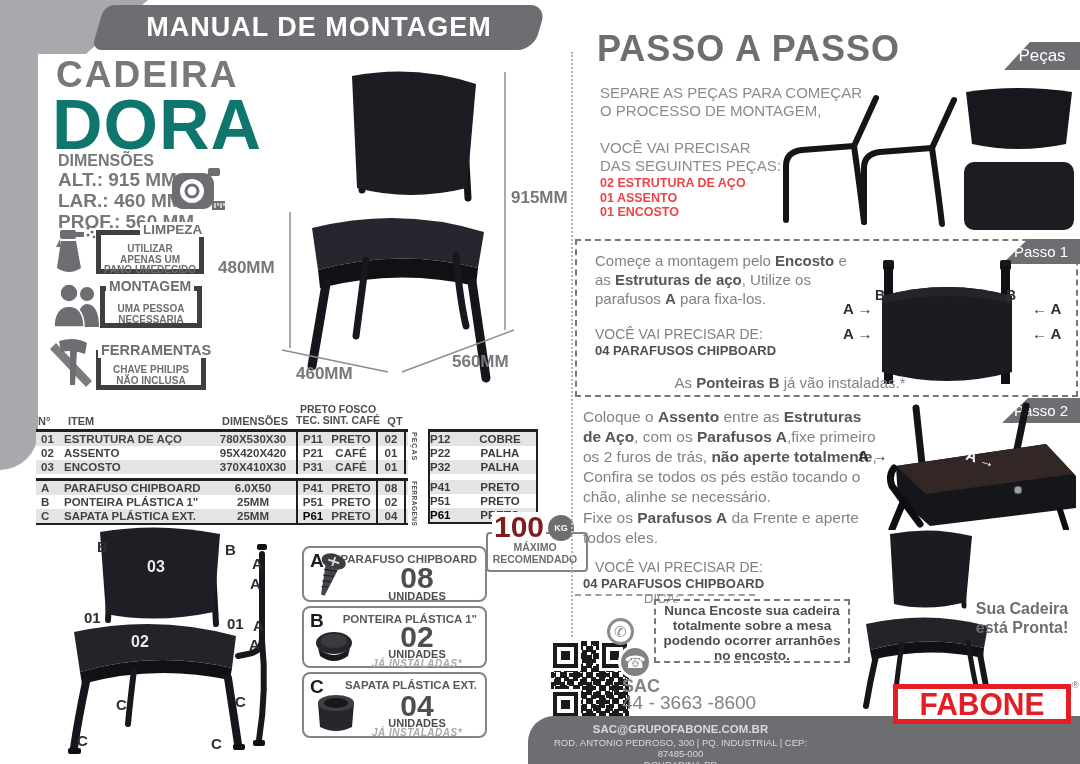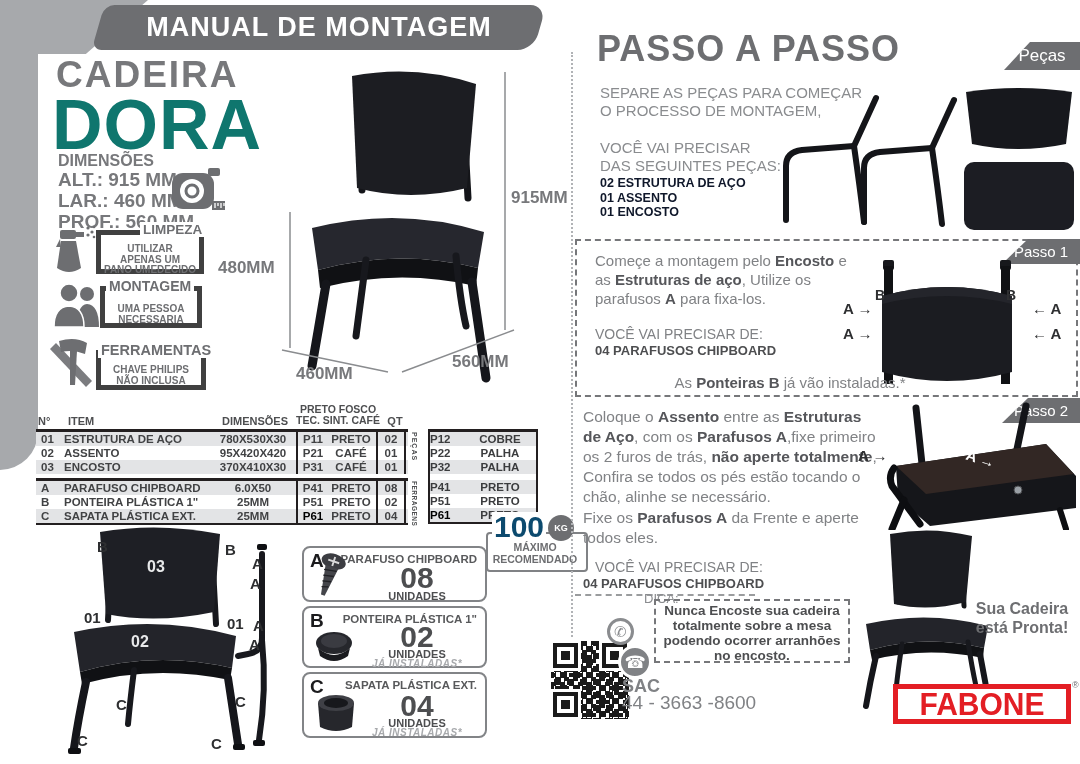--- a/index.html
+++ b/index.html
@@ -323,42 +323,42 @@
           <path d="M6 12 L42 12 L40 36 Q24 44 8 36 Z" fill="#26272c"></path>
           <ellipse cx="24" cy="12" rx="18" ry="8" fill="#3f4046"></ellipse>
           <ellipse cx="24" cy="12" rx="12" ry="5" fill="#17181c"></ellipse>
         </svg>
       </span>
     </div>
   </div>
 
   <div class="abs" style="left:484px;top:512px;width:106px;height:58px;">
     <div class="abs" style="left:2px;top:20px;width:98px;height:36px;border:2px solid #808285;border-radius:4px;"></div>
-    <span class="abs" style="left:8px;top:0;font-size:30px;line-height:1;font-weight:800;color:#0c4a6e;background:#fff;padding:0 2px;">100</span>
+    <span class="abs" style="left:8px;top:0;font-size:30px;line-height:1;font-weight:800;color:#7f1d1d;background:#fff;padding:0 2px;">100</span>
     <span class="abs" style="left:64px;top:3px;width:26px;height:26px;border-radius:50%;background:#6d6e71;color:#fff;font-size:9px;font-weight:800;display:flex;align-items:center;justify-content:center;">KG</span>
     <span class="abs" style="left:2px;top:29px;width:98px;text-align:center;font-size:10.5px;font-weight:700;color:#6d6e71;line-height:12px;">
       <span style="display:block">MÁXIMO</span>
       <span style="display:block">RECOMENDADO</span>
     </span>
   </div>
 
   <div class="abs" style="left:571px;top:52px;height:585px;border-left:2.5px dotted #b1b3b6;"></div>
 
   <div class="abs" style="left:597px;top:28px;font-size:36px;font-weight:800;color:#6d6e71;letter-spacing:1px;">PASSO A PASSO</div>
   <div class="tab" style="left:1004px;top:42px;width:76px;height:28px;font-size:17px;line-height:28px;font-weight:400;">Peças</div>
 
   <div class="abs" style="left:600px;top:84px;font-size:15px;color:#8a8c8f;line-height:18px;">
     <span style="display:block">SEPARE AS PEÇAS  PARA COMEÇAR</span>
     <span style="display:block">O PROCESSO DE MONTAGEM,</span>
   </div>
   <div class="abs" style="left:600px;top:139px;font-size:15px;color:#8a8c8f;line-height:18px;">
     <span style="display:block">VOCÊ VAI PRECISAR</span>
     <span style="display:block">DAS SEGUINTES PEÇAS:</span>
   </div>
-  <div class="abs" style="left:600px;top:176px;font-size:12.5px;font-weight:700;color:#0f172a;line-height:14.5px;">
+  <div class="abs" style="left:600px;top:176px;font-size:12.5px;font-weight:700;color:#ef4444;line-height:14.5px;">
     <span style="display:block">02  ESTRUTURA DE AÇO</span>
     <span style="display:block">01  ASSENTO</span>
     <span style="display:block">01  ENCOSTO</span>
   </div>
 
   <div class="abs" style="left:768px;top:88px;">
     <svg width="195" height="140" viewBox="0 0 195 140">
       <g stroke="#141519" stroke-width="6" fill="none" stroke-linecap="round">
         <path d="M18 132 L18 78 Q18 64 34 62 L86 58"></path>
           <path d="M86 58 L108 10"></path>
@@ -451,19 +451,26 @@
   <div class="qr" style="left:551px;top:641px;width:78px;height:78px;">
     <span class="finder" style="left:2px;top:2px;"></span>
     <span class="finder" style="right:2px;top:2px;"></span>
     <span class="finder" style="left:2px;bottom:2px;"></span>
   </div>
   <div class="abs" style="left:607px;top:618px;width:27px;height:27px;border:3px solid #8a8c8f;border-radius:50%;background:#fff;color:#8a8c8f;font-size:15px;display:flex;align-items:center;justify-content:center;box-sizing:border-box;">✆</div>
   <div class="abs" style="left:618px;top:645px;width:34px;height:34px;border-radius:50%;background:#808285;border:3px solid #fff;color:#fff;font-size:17px;display:flex;align-items:center;justify-content:center;box-sizing:border-box;">☎</div>
   <div class="abs" style="left:622px;top:676px;font-size:18px;font-weight:800;color:#808285;">SAC</div>
   <div class="abs" style="left:622px;top:692px;font-size:19px;font-weight:400;color:#808285;">44 - 3663 -8600</div>
 
+  <div class="abs" style="left:528px;top:716px;width:552px;height:48px;background:#6d6e71;border-top-left-radius:26px;">
+    <div class="abs" style="left:10px;top:7px;width:285px;text-align:center;color:#d9dadb;">
+      <span style="display:block;font-size:11.5px;font-weight:700;">SAC@GRUPOFABONE.COM.BR</span>
+      <span style="display:block;font-size:9.5px;margin-top:2px;">ROD. ANTONIO PEDROSO, 300 | PQ. INDUSTRIAL | CEP: 87485-000</span>
+      <span style="display:block;font-size:9.5px;">DOURADINA-PR</span>
+    </div>
+  </div>
 
   <div class="abs" style="left:893px;top:684px;width:178px;height:40px;background:#fff;border:5px solid #e31e24;box-sizing:border-box;display:flex;align-items:center;justify-content:center;">
     <span style="font-size:30px;font-weight:800;color:#e31e24;letter-spacing:0;transform:scaleY(1.05);">FABONE</span>
   </div>
   <span class="abs" style="left:1072px;top:680px;font-size:9px;color:#6d6e71;">®</span>
 
 </div>
 
 </body></html>

